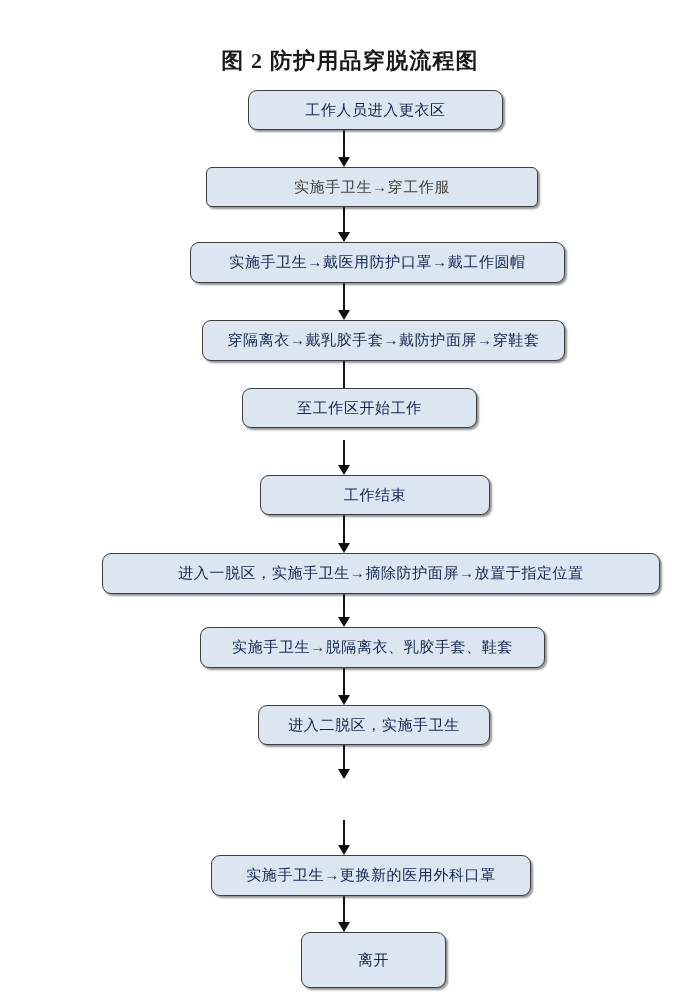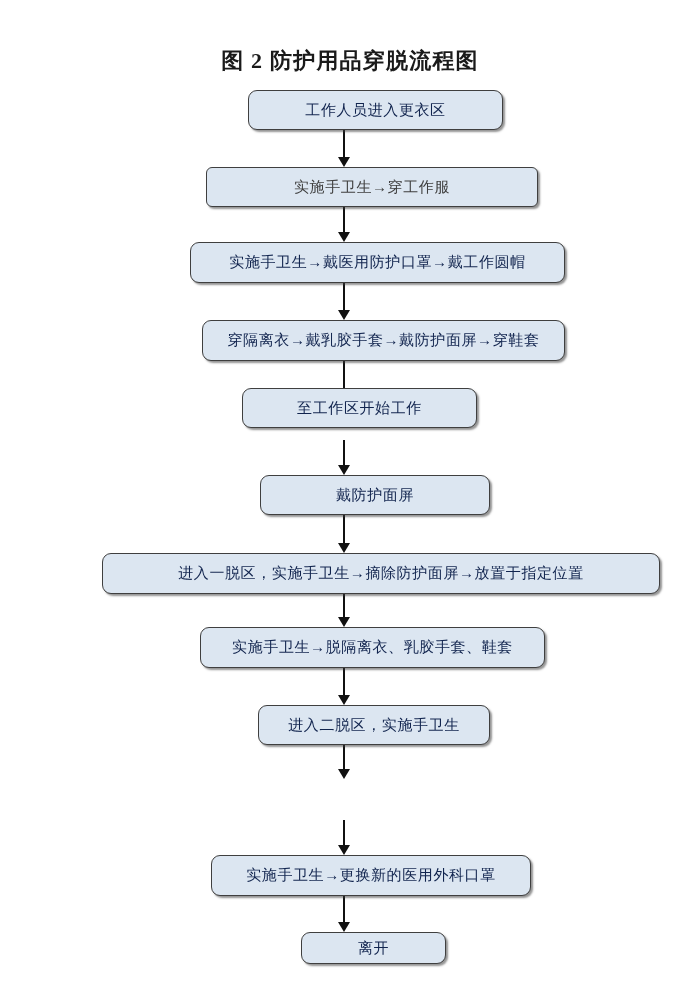--- a/index.html
+++ b/index.html
@@ -141,31 +141,31 @@
   <div class="node" style="left: 170px; top: 242px; width: 375px; height: 41px; background: rgb(220, 230, 241); border-color: rgb(63, 63, 63); color: rgb(17, 36, 78);">
     <span class="label">实施手卫生→戴医用防护口罩→戴工作圆帽</span>
   </div>
   <div class="node" style="left: 182px; top: 320px; width: 363px; height: 41px; background: rgb(220, 230, 241); border-color: rgb(63, 63, 63); color: rgb(17, 36, 78);">
     <span class="label">穿隔离衣→戴乳胶手套→戴防护面屏→穿鞋套</span>
   </div>
   <div class="node" style="left: 222px; top: 388px; width: 235px; height: 40px; background: rgb(220, 230, 241); border-color: rgb(63, 63, 63); color: rgb(17, 36, 78);">
     <span class="label">至工作区开始工作</span>
   </div>
   <div class="node" style="left: 240px; top: 475px; width: 230px; height: 40px; background: rgb(220, 230, 241); border-color: rgb(63, 63, 63); color: rgb(17, 36, 78);">
-    <span class="label">戴防护面屏</span>
+    <span class="label">工作结束</span>
   </div>
   <div class="node" style="left: 82px; top: 553px; width: 558px; height: 41px; background: rgb(220, 230, 241); border-color: rgb(63, 63, 63); color: rgb(17, 36, 78);">
     <span class="label">进入一脱区，实施手卫生→摘除防护面屏→放置于指定位置</span>
   </div>
   <div class="node" style="left: 180px; top: 627px; width: 345px; height: 41px; background: rgb(220, 230, 241); border-color: rgb(63, 63, 63); color: rgb(17, 36, 78);">
     <span class="label">实施手卫生→脱隔离衣、乳胶手套、鞋套</span>
   </div>
   <div class="node" style="left: 238px; top: 705px; width: 232px; height: 40px; background: rgb(220, 230, 241); border-color: rgb(63, 63, 63); color: rgb(17, 36, 78);">
     <span class="label">进入二脱区，实施手卫生</span>
   </div>
   <div class="node" style="left: 191px; top: 855px; width: 320px; height: 41px; background: rgb(220, 230, 241); border-color: rgb(63, 63, 63); color: rgb(17, 36, 78); font-family: Liberation Serif, serif;">
     <span class="label">实施手卫生→更换新的医用外科口罩</span>
   </div>
-  <div class="node" style="left: 281px; top: 932px; width: 145px; height: 32px; background: rgb(220, 230, 241); border-color: rgb(63, 63, 63); color: rgb(17, 36, 78);">
+  <div class="node" style="left: 281px; top: 932px; width: 145px; height: 56px; background: rgb(220, 230, 241); border-color: rgb(63, 63, 63); color: rgb(17, 36, 78);">
     <span class="label">离开</span>
   </div>
 
 </div>
 
 </body></html>

